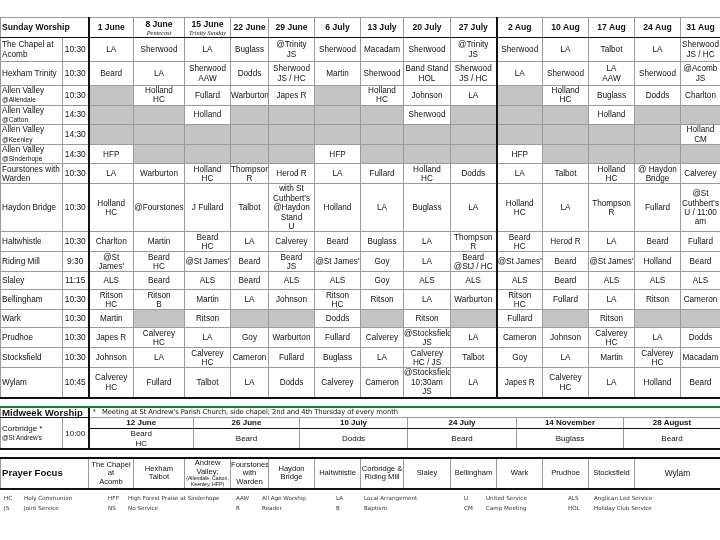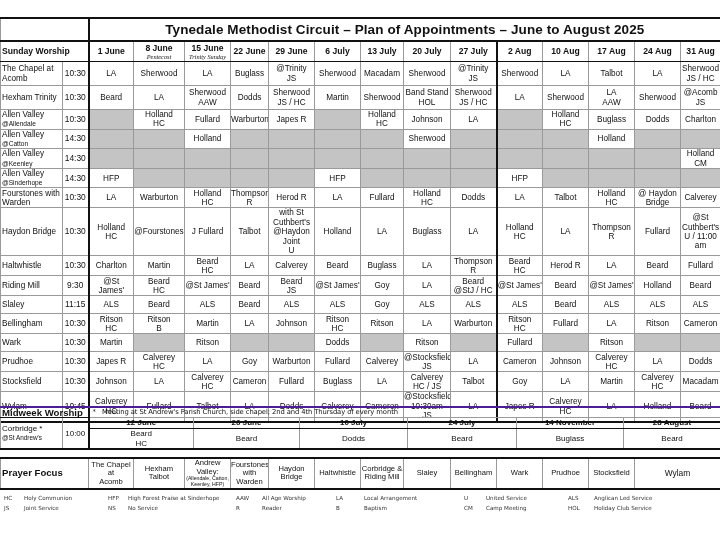--- a/index.html
+++ b/index.html
@@ -24,21 +24,21 @@
   .mid { position:absolute; left:0; top:406px; width:720px; }
   .mid td { font-size:8px; }
   .mid .note { text-align:left; padding-left:3px; font-size:6.8px; font-family:"DejaVu Sans", sans-serif; letter-spacing:-0.1px; }
   .mid .datecell { font-weight:bold; height:10px; line-height:10px; border-bottom:1px solid #111; }
   .prayer { position:absolute; left:0; top:457px; width:720px; }
   .prayer td { height:27px; font-size:7.6px; line-height:8.6px; border-top:2px solid #111; border-bottom:2px solid #111; }
   .prayer .tiny { display:block; font-size:5.2px; line-height:5.8px; }
   .legend { position:absolute; left:4px; top:495px; width:716px; font-family:"DejaVu Sans", sans-serif; font-size:5.6px; color:#333; }
   .legend .lrow { position:relative; height:10px; }
   .legend span { position:absolute; top:0; white-space:nowrap; }
-  .bold-top td { border-top:2px solid #4c1d95; }
+  .bold-top td { border-top:2px solid #15803d; }
 </style>
 </head>
 <body>
 
 <div class="plan">
   <table>
     <colgroup>
       <col style="width:62px">
         <col style="width:26px">
       <col style="width:45px">
@@ -50,24 +50,20 @@
         <col style="width:43px">
         <col style="width:47px">
         <col style="width:46px">
       <col style="width:46px">
         <col style="width:46px">
         <col style="width:46px">
         <col style="width:46px">
         <col style="width:40px">
     </colgroup>
     <tbody id="sunday-body">
-      <tr class="title-row">
-        <td colspan="2" style="border-right:1px solid #111"></td>
-        <td colspan="14" class="title-cell thick-l">Tynedale Methodist Circuit – Plan of Appointments – June to August 2025</td>
-      </tr>
       <tr class="hdr" id="hdr-row">
         <td colspan="2" class="section-head">Sunday Worship</td>
       <td class="thick-l">
             <span class="big">1 June</span>
           </td>
           <td>
             <span class="big">8 June</span>
             <span class="sub">Pentecost</span>
           </td>
           <td>
@@ -256,21 +252,21 @@
           <td class="name"><span>Haydon Bridge</span></td>
           <td class="time">10:30</td>
           <td class="thick-l" style="white-space: pre-line;">Holland
 HC</td>
           <td style="white-space: pre-line;">@Fourstones</td>
           <td style="white-space: pre-line;">J Fullard</td>
           <td style="white-space: pre-line;">Talbot</td>
           <td style="white-space: pre-line;">with St
 Cuthbert's
 @Haydon
-Joint
+Stand
 U</td>
           <td style="white-space: pre-line;">Holland</td>
           <td style="white-space: pre-line;">LA</td>
           <td style="white-space: pre-line;">Buglass</td>
           <td style="white-space: pre-line;">LA</td>
           <td class="thick-l" style="white-space: pre-line;">Holland
 HC</td>
           <td style="white-space: pre-line;">LA</td>
           <td style="white-space: pre-line;">Thompson
 R</td>

